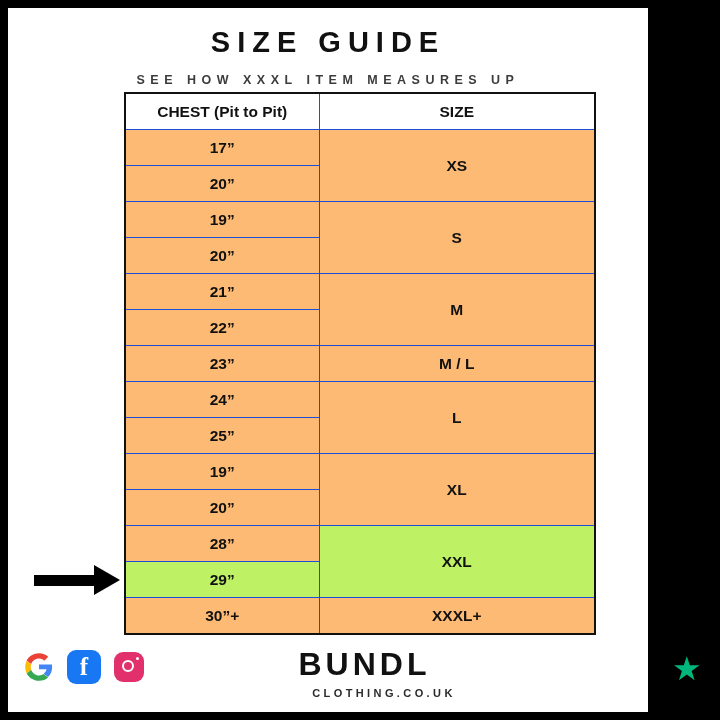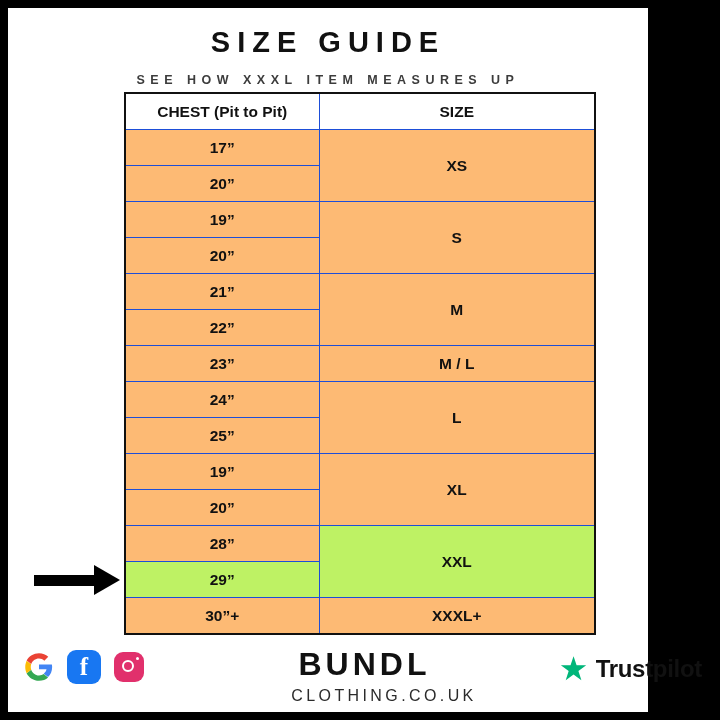--- a/index.html
+++ b/index.html
@@ -172,22 +172,22 @@
     text-align: center;
   }
   .brand-name {
     font-size: 32px;
     font-weight: bold;
     letter-spacing: 4px;
     color: #111111;
     padding-left: 9px;
   }
   .brand-sub {
-    font-size: 16px;
-    font-weight: normal;
+    font-size: 11px;
+    font-weight: bold;
     letter-spacing: 3.4px;
     color: #2b2b2b;
     margin-top: 4px;
     padding-left: 48px;
   }
   .trustpilot {
     position: absolute;
     right: 10px;
     top: 18px;
     display: flex;
@@ -312,17 +312,16 @@
       </div>
     </div>
 
     <div class="brand">
       <div class="brand-name">BUNDL</div>
       <div class="brand-sub">CLOTHING.CO.UK</div>
     </div>
 
     <div class="trustpilot">
       <span class="tp-star">★</span>
-      <span class="tp-text">Trustpilot</span>
     </div>
   </div>
 
 </div>
 
 </body></html>

